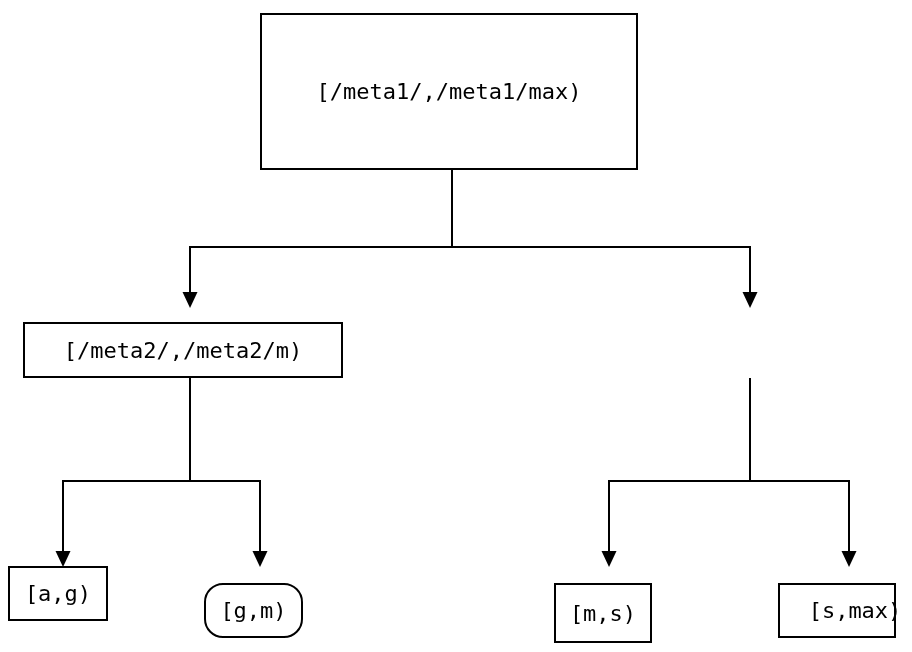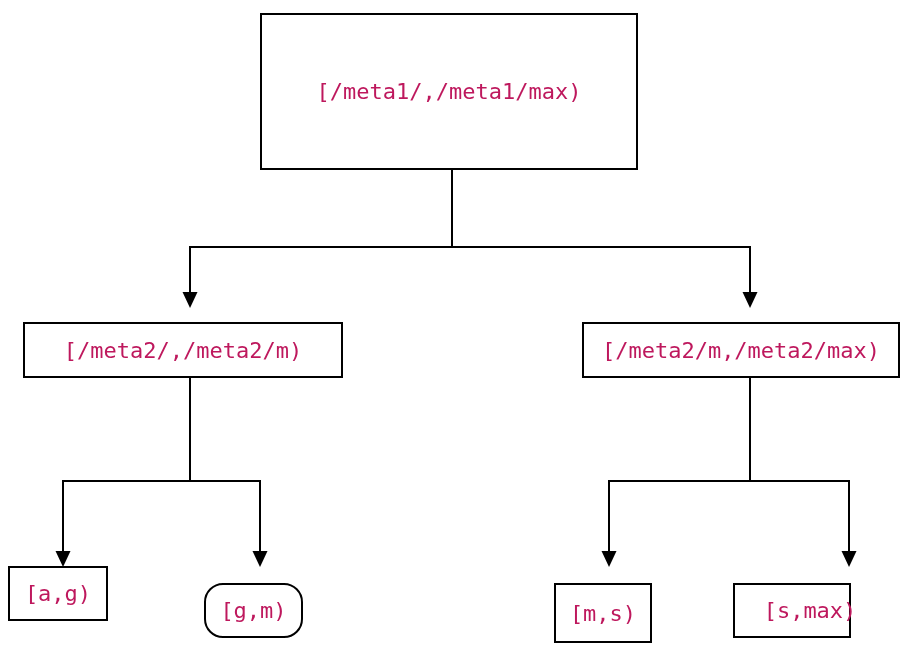--- a/index.html
+++ b/index.html
@@ -29,35 +29,35 @@
   }
   .arrowhead {
     fill: #000000;
     stroke: none;
   }
   .node {
     position: absolute;
     box-sizing: border-box;
     border: 2px solid #000000;
     background: #ffffff;
-    color: #be185d;
+    color: #000000;
     display: flex;
     align-items: center;
     justify-content: center;
     font-size: 22px;
     font-weight: 400;
     white-space: nowrap;
   }
   .node-root  { left: 260px; top: 13px;  width: 378px; height: 157px; }
   .node-left  { left: 23px;  top: 322px; width: 320px; height: 56px; }
   .node-right { left: 582px; top: 322px; width: 318px; height: 56px; }
   .node-ag    { left: 8px;   top: 566px; width: 100px; height: 55px; }
   .node-gm    { left: 204px; top: 583px; width: 99px;  height: 55px; border-radius: 19px; }
   .node-ms    { left: 554px; top: 583px; width: 98px;  height: 60px; }
-  .node-smax  { left: 733px; top: 583px; width: 118px; height: 55px; padding-left: 36px; }
+  .node-smax  { left: 778px; top: 583px; width: 118px; height: 55px; padding-left: 36px; }
 </style>
 </head>
 <body>
 
 <div class="canvas">
 
   <svg class="edges-layer" viewBox="0 0 912 652" xmlns="http://www.w3.org/2000/svg">
 
     <path class="edge" d="M452,170 L452,247 L190,247 L190,293"></path>
     <polygon class="arrowhead" points="182.5,292 197.5,292 190,308"></polygon>
@@ -75,21 +75,20 @@
     <polygon class="arrowhead" points="601.5,551 616.5,551 609,567"></polygon>
 
     <path class="edge" d="M750,378 L750,481 L849,481 L849,552"></path>
     <polygon class="arrowhead" points="841.5,551 856.5,551 849,567"></polygon>
   </svg>
 
   <div class="node node-root">[/meta1/,/meta1/max)</div>
 
   <div class="node node-left">[/meta2/,/meta2/m)</div>
 
-  <div class="node node-right">[/meta2/m,/meta2/max)</div>
 
   <div class="node node-ag">[a,g)</div>
 
   <div class="node node-gm">[g,m)</div>
 
   <div class="node node-ms">[m,s)</div>
 
   <div class="node node-smax">[s,max)</div>
 
 </div>

